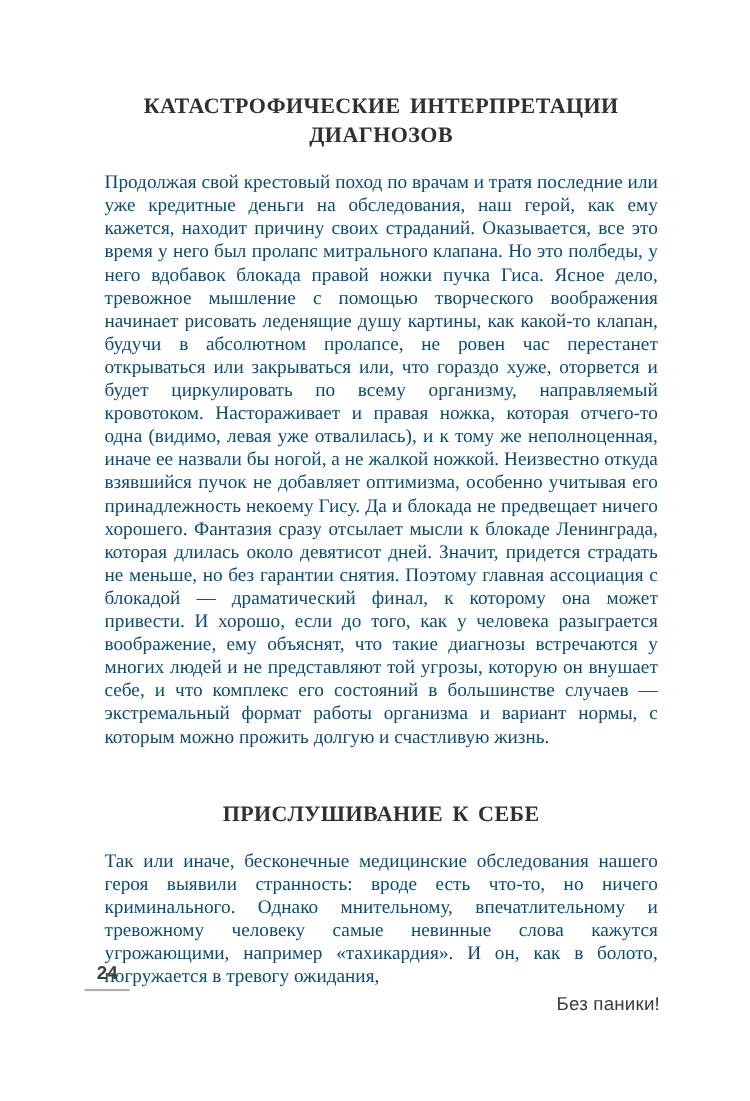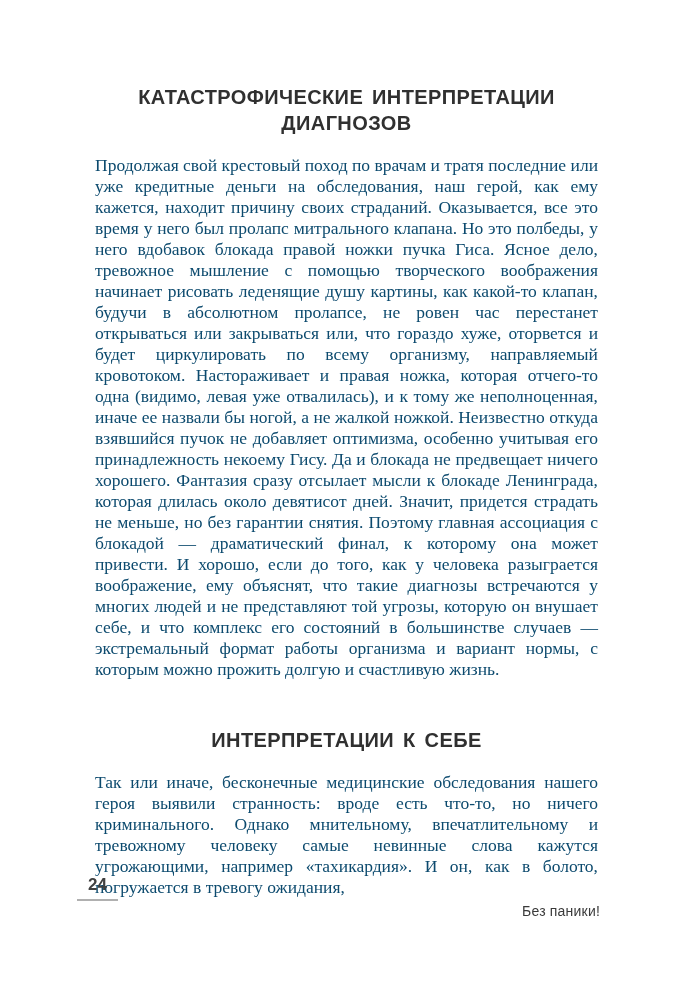--- a/index.html
+++ b/index.html
@@ -16,21 +16,21 @@
     font-family: "Liberation Serif", serif;
   }
   .content-column {
     position: absolute;
     left: 95px;
     top: 0;
     width: 503px;
   }
   .section-heading {
     margin: 0;
-    font-family: Liberation Sans, sans-serif;
+    font-family: Liberation Serif, serif;
     font-weight: bold;
     font-size: 20px;
     line-height: 26px;
     letter-spacing: 0.4px;
     word-spacing: 3px;
     text-align: center;
     color: #303030;
   }
   .heading-first {
     margin-top: 84px;
@@ -68,39 +68,39 @@
     font-family: "Liberation Sans", sans-serif;
     font-weight: bold;
     font-size: 17px;
     color: #404040;
   }
   .running-title {
     position: absolute;
     right: 82px;
     top: 903px;
     font-family: "Liberation Sans", sans-serif;
-    font-size: 14px;
+    font-size: 17px;
     letter-spacing: 0.2px;
     color: #3a3a3a;
   }
 </style>
 </head>
 <body>
 
 <div class="book-page">
 
   <div class="content-column">
 
     <section>
       <h1 class="section-heading heading-first">КАТАСТРОФИЧЕСКИЕ ИНТЕРПРЕТАЦИИ ДИАГНОЗОВ</h1>
       <p class="body-paragraph" lang="ru">Продолжая свой крестовый поход по врачам и тратя последние или уже кредитные деньги на обследования, наш герой, как ему кажется, находит причину своих страданий. Оказывается, все это время у него был пролапс митрального клапана. Но это полбеды, у него вдобавок блокада правой ножки пучка Гиса. Ясное дело, тревожное мышление с помощью творческого воображения начинает рисовать леденящие душу картины, как какой-то клапан, будучи в абсолютном пролапсе, не ровен час перестанет открываться или закрываться или, что гораздо хуже, оторвется и будет циркулировать по всему организму, направляемый кровотоком. Настораживает и правая ножка, которая отчего-то одна (видимо, левая уже отвалилась), и к тому же неполноценная, иначе ее назвали бы ногой, а не жалкой ножкой. Неизвестно откуда взявшийся пучок не добавляет оптимизма, особенно учитывая его принадлежность некоему Гису. Да и блокада не предвещает ничего хорошего. Фантазия сразу отсылает мысли к блокаде Ленинграда, которая длилась около девятисот дней. Значит, придется страдать не меньше, но без гарантии снятия. Поэтому главная ассоциация с блокадой — драматический финал, к которому она может привести. И хорошо, если до того, как у человека разыграется воображение, ему объяснят, что такие диагнозы встречаются у многих людей и не представляют той угрозы, которую он внушает себе, и что комплекс его состояний в большинстве случаев — экстремальный формат работы организма и вариант нормы, с которым можно прожить долгую и счастливую жизнь.</p>
     </section>
 
     <section>
-      <h1 class="section-heading heading-second">ИНТЕРПРЕТАЦИИ К СЕБЕ</h1>
+      <h1 class="section-heading heading-second">ПРИСЛУШИВАНИЕ К СЕБЕ</h1>
       <p class="body-paragraph" lang="ru">Так или иначе, бесконечные медицинские обследования нашего героя выявили странность: вроде есть что-то, но ничего криминального. Однако мнительному, впечатлительному и тревожному человеку самые невинные слова кажутся угрожающими, например «тахикардия». И он, как в болото, погружается в тревогу ожидания,</p>
     </section>
 
   </div>
 
   <footer class="page-footer">
     <div class="page-number-block">24</div>
     <div class="running-title">Без паники!</div>
   </footer>
 

